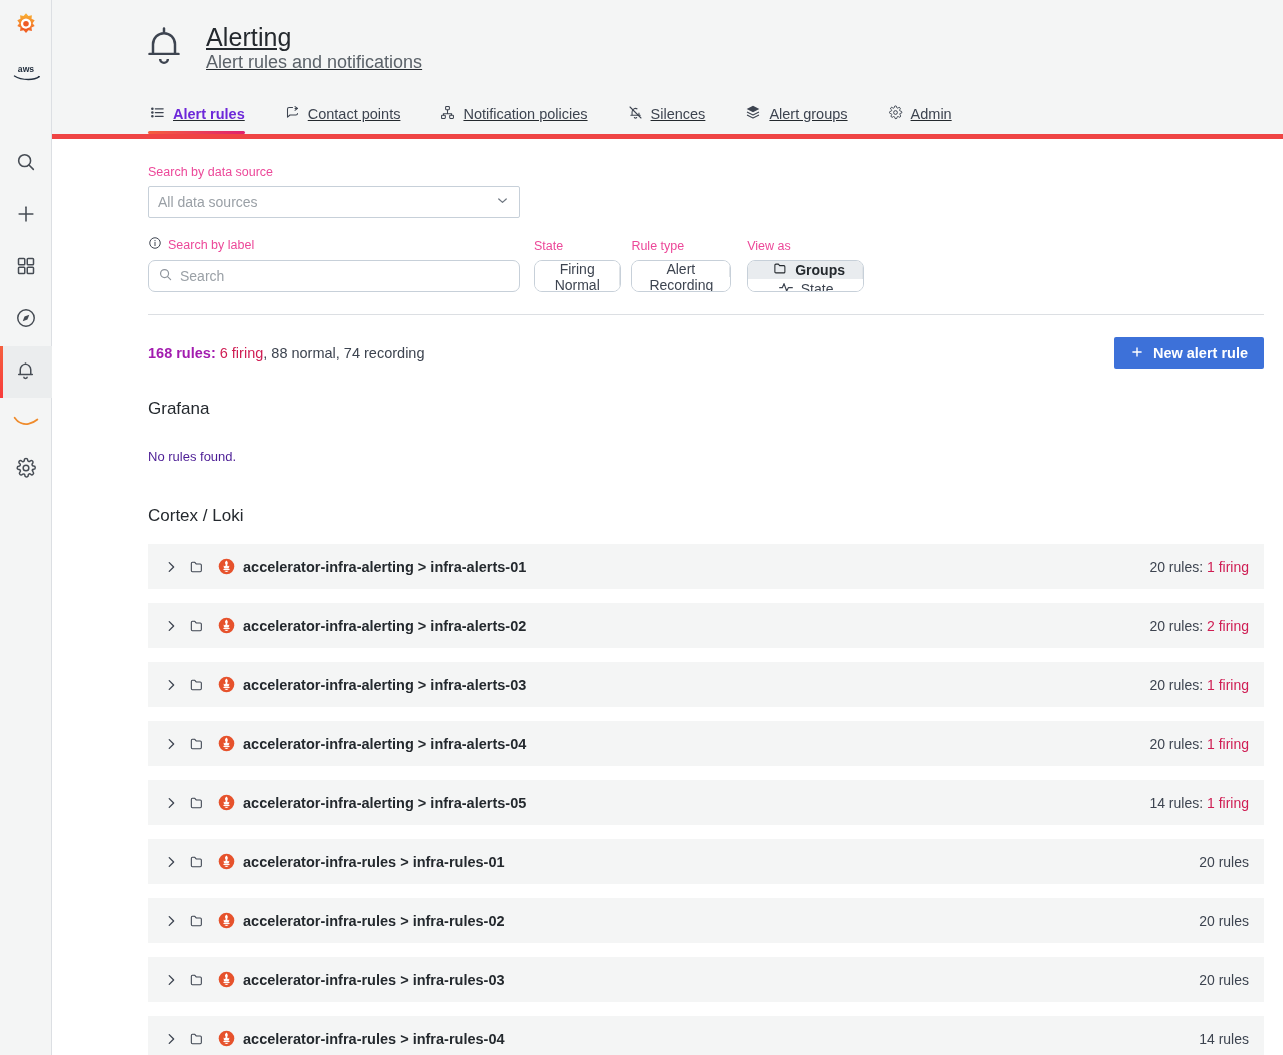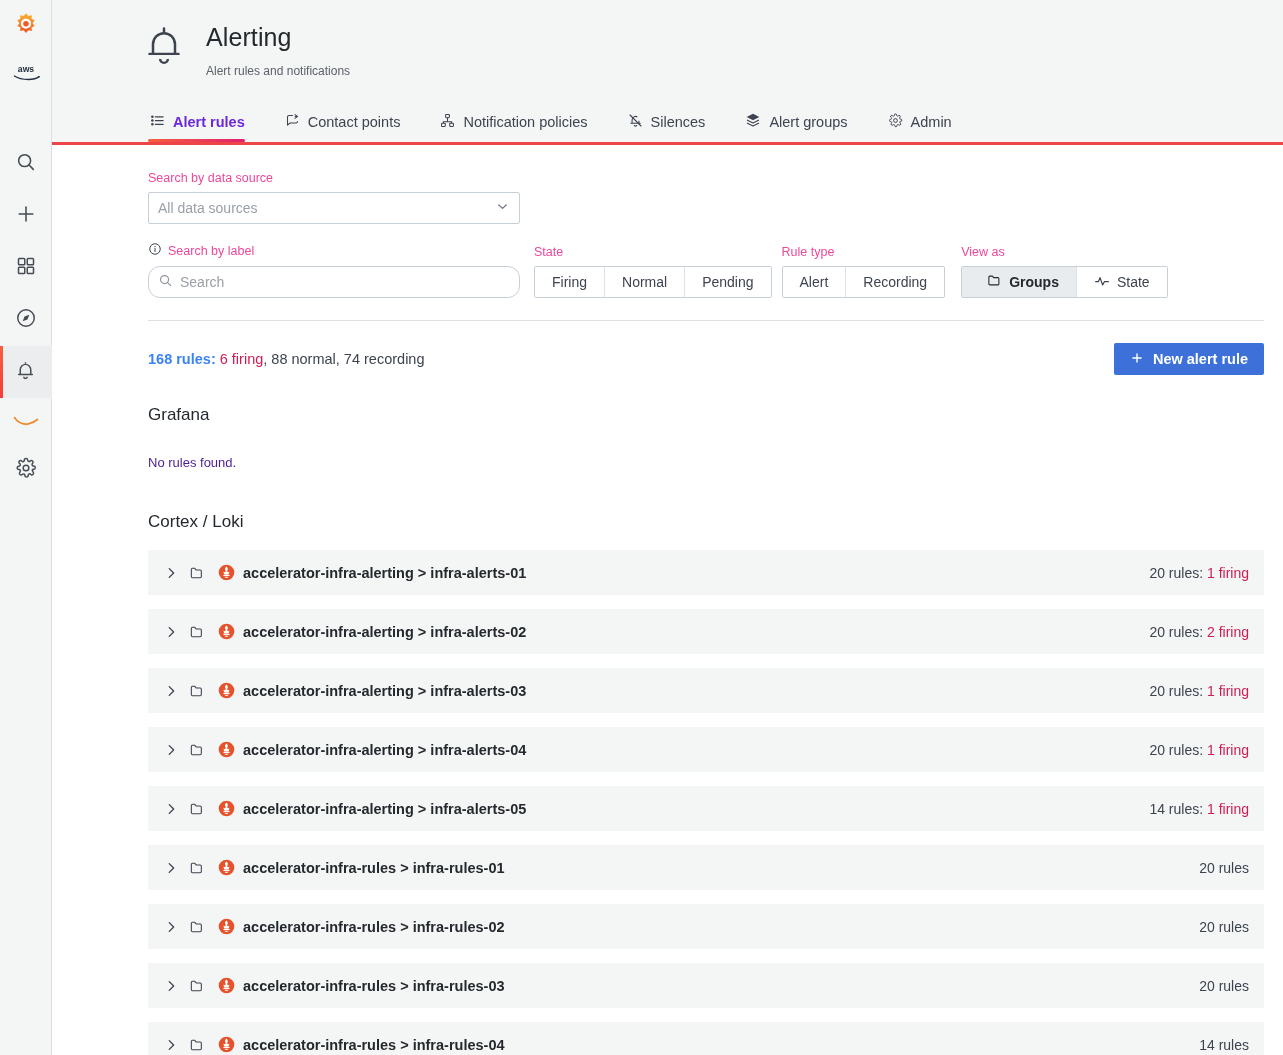--- a/index.html
+++ b/index.html
@@ -36,26 +36,27 @@
   .logo-grafana { width: 52px; height: 50px; display:flex; align-items:center; justify-content:center; }
   .logo-aws { width: 52px; height: 44px; display:flex; align-items:center; justify-content:center; color:#232f3e; }
   .smile { width: 52px; height: 46px; display:flex; align-items:center; justify-content:center; }
 
   
   .main { flex: 1; height: 1055px; display: flex; flex-direction: column; overflow: hidden; }
 
   .page-header {
     background: #f4f5f5;
     padding: 22px 0 0 0;
-    border-bottom: 3px solid #ef4444;
+    border-bottom: 5px solid #ef4444;
+    text-decoration: underline;
   }
   .ph-inner { display: flex; align-items: flex-start; padding: 0 0 0 90px; }
   .ph-icon { margin-right: 20px; color: #3d4450; margin-top: 2px; }
   .ph-title { font-size: 25px; font-weight: 400; color: #24292e; line-height: 30px; letter-spacing: .1px; }
-  .ph-sub { font-size: 12px; color: #5b6269; margin-top: 10px; line-height: 18px; }
+  .ph-sub { font-size: 18px; color: #5b6269; margin-top: 1px; line-height: 18px; }
 
   .tabs { display: flex; padding-left: 96px; margin-top: 24px; align-items: flex-end; }
   .tab {
     display: flex; align-items: center; gap: 8px;
     padding: 8px 16px 11px 2px;
     margin-right: 22px;
     font-size: 14.5px; color: #3d4450;
     position: relative; cursor: pointer;
   }
   .tab .tlabel { white-space: nowrap; }
@@ -76,46 +77,46 @@
     width: 372px; height: 32px;
     border: 1px solid #c7d0d9; border-radius: 2px;
     background: #fff; display: flex; align-items: center;
     padding: 8px 9px; justify-content: space-between;
     font-size: 14px; color: #9aa0a6;
   }
   .row2 { display: flex; align-items: flex-end; gap: 0; margin-top: 18px; }
   .search-wrap { width: 372px; }
   .search-box {
     width: 372px; height: 32px;
-    border: 1px solid #c7d0d9; border-radius: 12px;
+    border: 1px solid #c7d0d9; border-radius: 7px;
     background: #fff; display: flex; align-items: center;
     padding: 0 9px; gap: 7px; font-size: 14px; color: #9aa0a6;
   }
   .grp { margin-left: 10px; }
   .btn-group {
     display: flex; height: 32px;
-    border: 1px solid #c7d0d9; border-radius: 2px; overflow: hidden; background: #fff;
+    border: 1px solid #c7d0d9; border-radius: 8px; overflow: hidden; background: #fff; flex-direction: column;
   }
   .bg-item {
     display: flex; align-items: center; justify-content: center; gap: 7px;
     padding: 0 17px; font-size: 14px; color: #3d4450;
     border-right: 1px solid #dfe3e7; cursor: pointer; background: #fff;
     white-space: nowrap;
   }
   .bg-item:last-child { border-right: none; }
   .bg-item.selected { background: #e9ecef; font-weight: 700; color: #24292e; padding-left: 25px; }
 
   .divider { height: 1px; background: #dcdfe3; margin: 22px 19px 0 0; }
 
   .summary-row {
     display: flex; align-items: center; justify-content: space-between;
     padding: 22px 19px 0 0;
   }
   .summary-text { font-size: 14.5px; color: #3d4450; }
-  .summary-text b { font-weight: 700; color: #3b82f6; }
+  .summary-text b { font-weight: 700; color: #a21caf; }
   .firing-txt { color: #cf1d53; }
   .new-rule-btn {
     display: flex; align-items: center; gap: 9px;
     background: #3d71d9; color: #fff;
     font-size: 14.5px; font-weight: 700;
     height: 32px; padding: 0 16px; border-radius: 2px; border: none;
     cursor: pointer; white-space: nowrap;
   }
 
   .section-title { font-size: 17px; color: #24292e; margin: 30px 0 0 0; font-weight: 400; }

